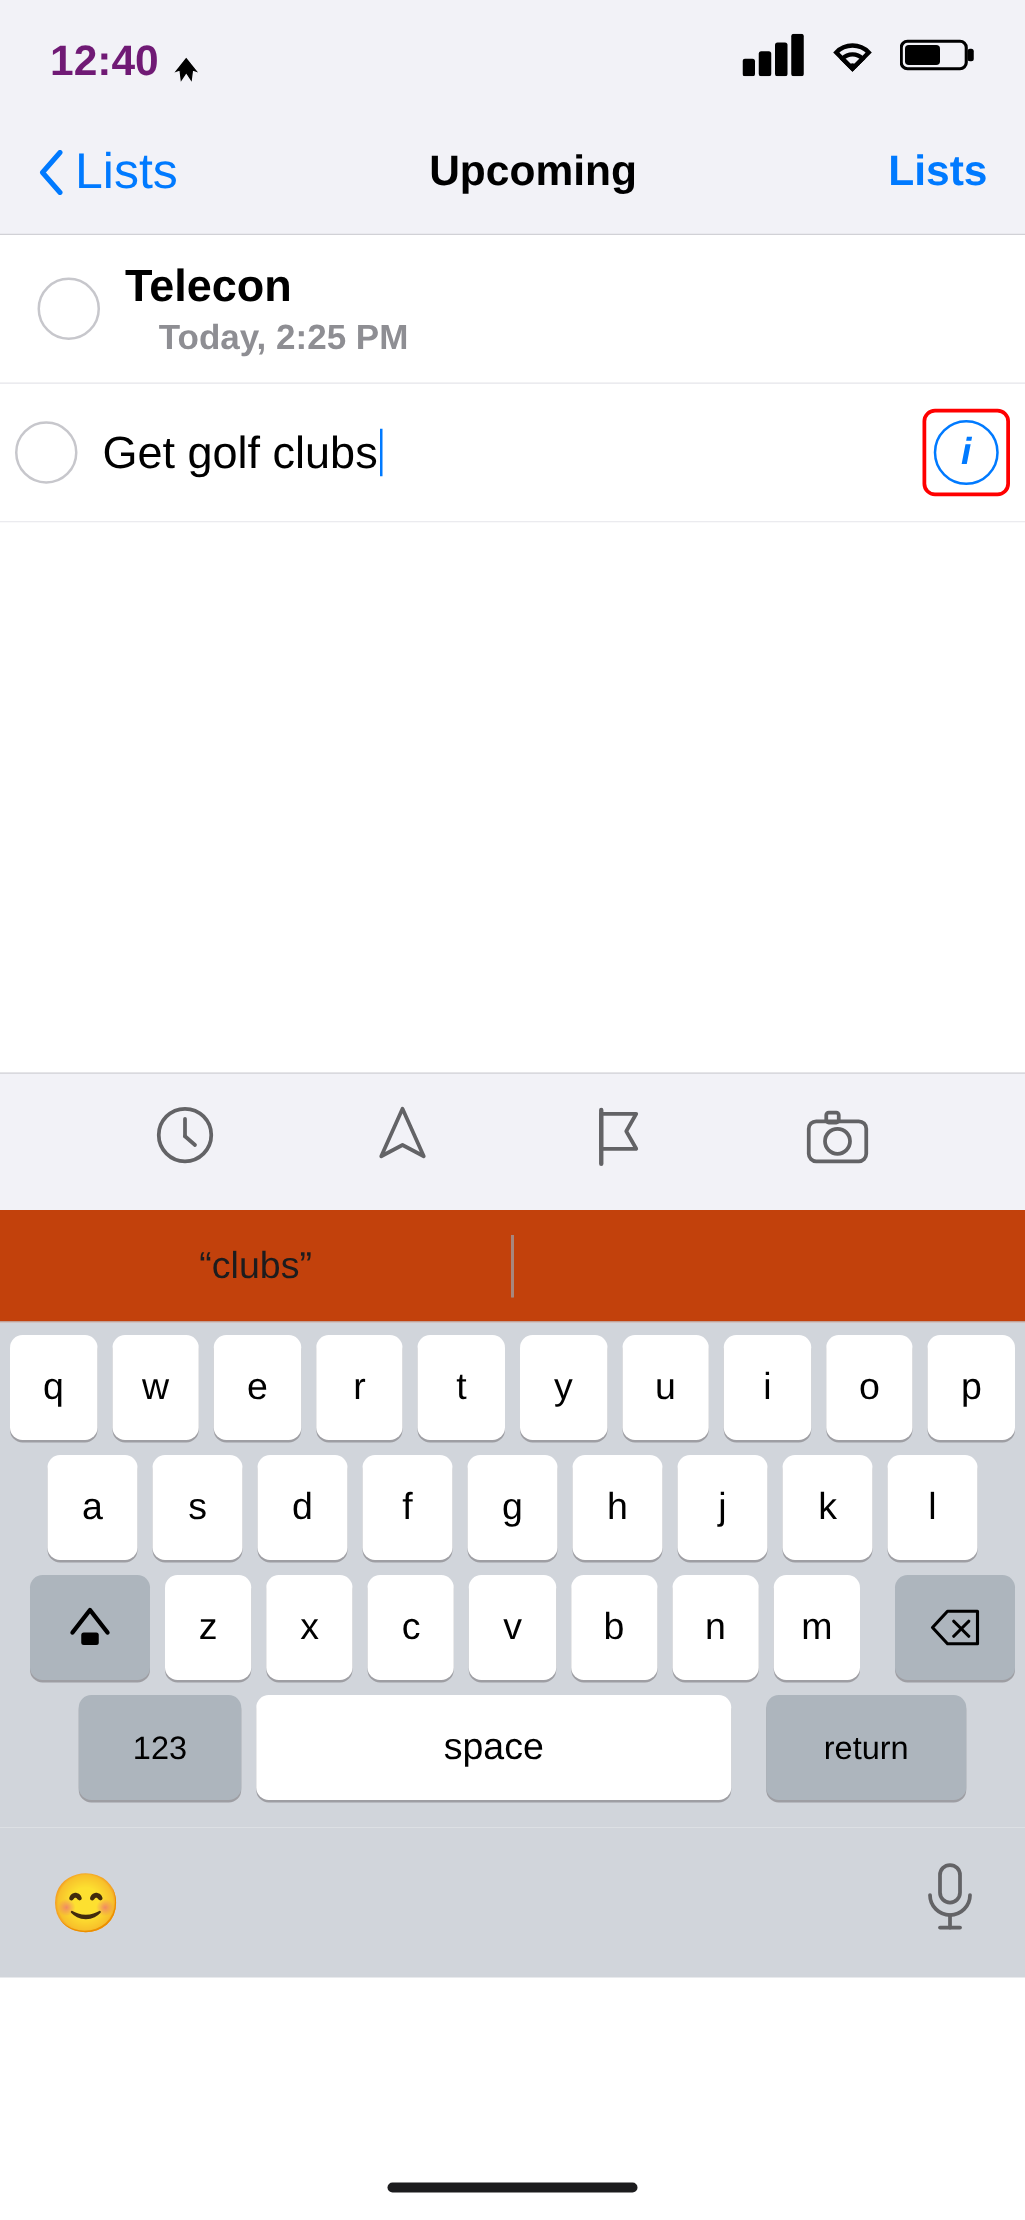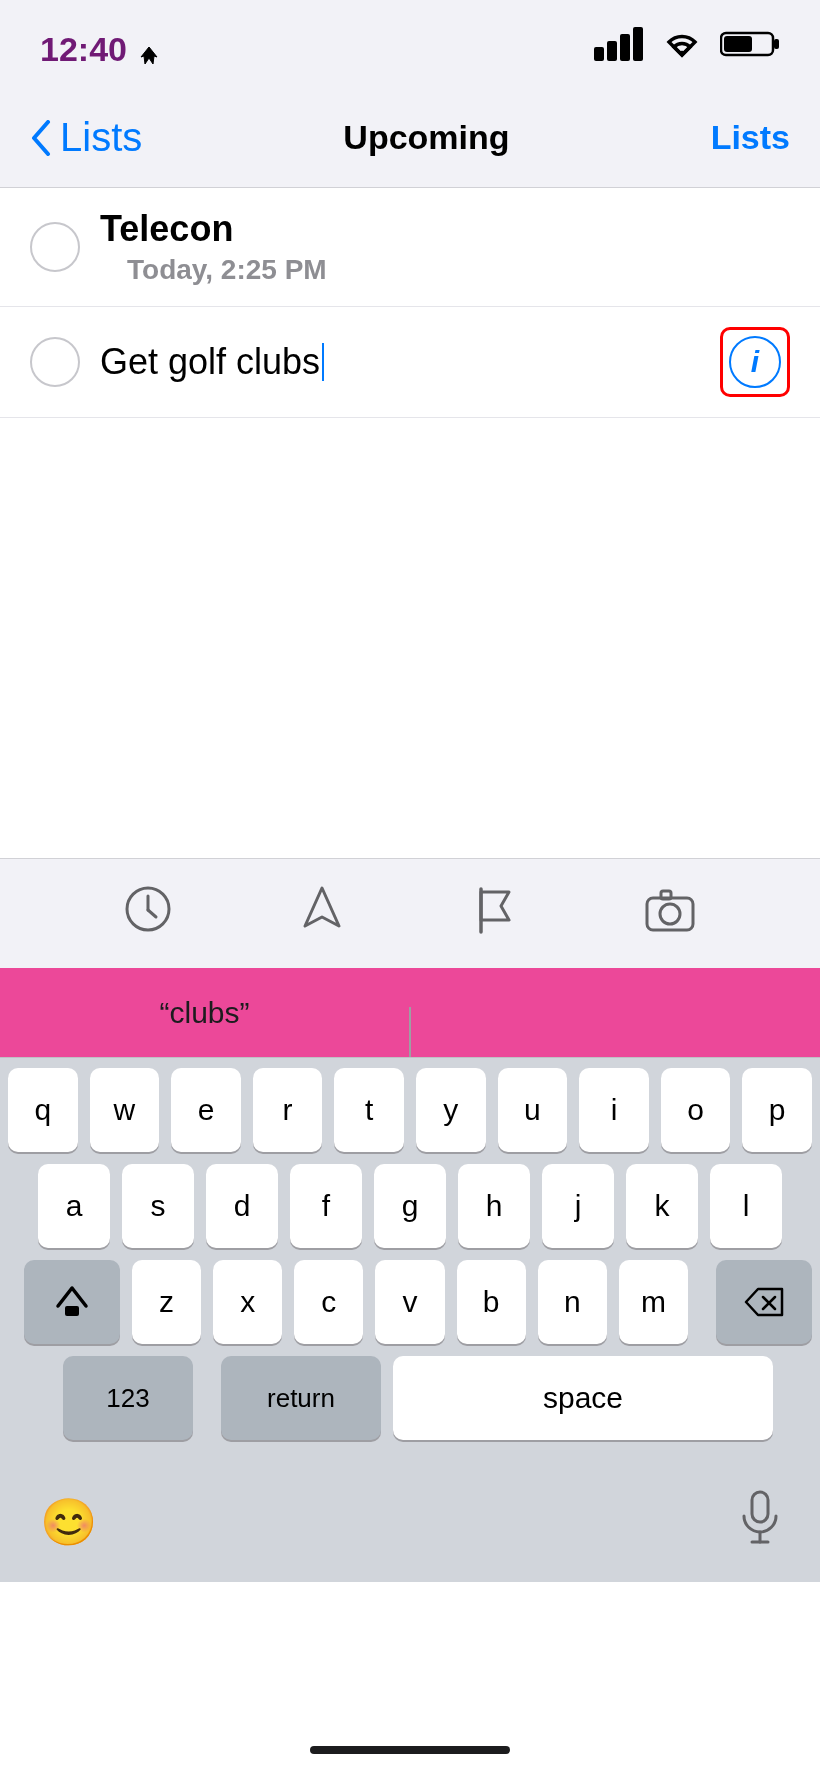--- a/index.html
+++ b/index.html
@@ -102,21 +102,21 @@
     }
     .todo-subtitle {
       font-size: 28px;
       color: #8e8e93;
       margin-top: 4px;
       margin-left: 27px;
     }
     .todo-input-row {
       display: flex;
       align-items: center;
-      padding: 20px 30px;
+      padding: 20px 12px;
       border-bottom: 1px solid #e5e5ea;
       min-height: 100px;
     }
     .todo-input-text {
       flex: 1;
       font-size: 36px;
       color: #000;
       display: flex;
       align-items: center;
     }
@@ -171,23 +171,23 @@
     }
     .toolbar-icon {
       font-size: 44px;
       color: #636366;
       cursor: pointer;
     }
 
     
     .autocomplete-bar {
       height: 90px;
-      background: #ec4899;
-      display: flex;
-      align-items: flex-end;
+      background: #c2410c;
+      display: flex;
+      align-items: center;
       border-bottom: 1px solid #c0c0c5;
     }
     .autocomplete-item {
       flex: 1;
       display: flex;
       align-items: center;
       justify-content: center;
       font-size: 30px;
       color: #1c1c1e;
       height: 100%;
@@ -429,22 +429,22 @@
       <svg width="44" height="34" viewBox="0 0 44 34" fill="none">
         <path d="M16 4 L4 17 L16 30 L40 30 L40 4 Z" stroke="#000" stroke-width="2.5" fill="none" stroke-linejoin="round"></path>
         <line x1="21" y1="12" x2="33" y2="24" stroke="#000" stroke-width="2.5" stroke-linecap="round"></line>
         <line x1="33" y1="12" x2="21" y2="24" stroke="#000" stroke-width="2.5" stroke-linecap="round"></line>
       </svg>
     </div>
   </div>
 
   <div class="key-row">
     <div class="key key-special key-123">123</div>
+    <div class="key key-space">space</div>
     <div class="key key-special key-return">return</div>
-    <div class="key key-space">space</div>
   </div>
 </div>
 
 <div class="bottom-bar">
   <span class="bottom-emoji">😊</span>
   <div class="bottom-center">
     <div class="home-indicator"></div>
   </div>
   <span class="bottom-mic">
     <svg width="40" height="54" viewBox="0 0 40 54" fill="none">

